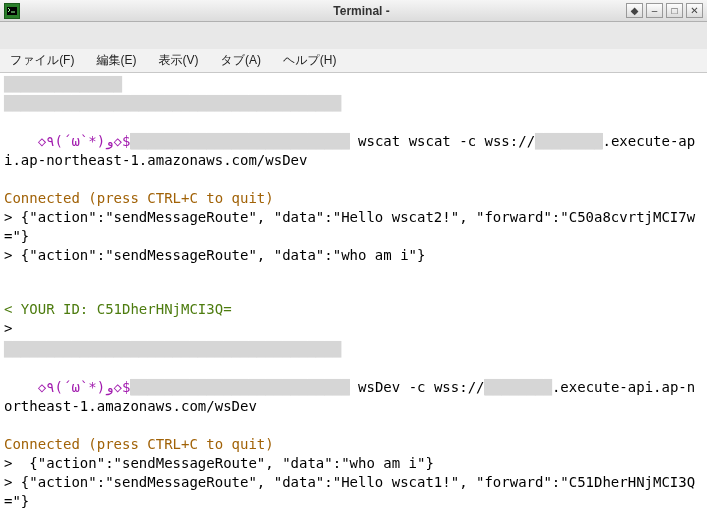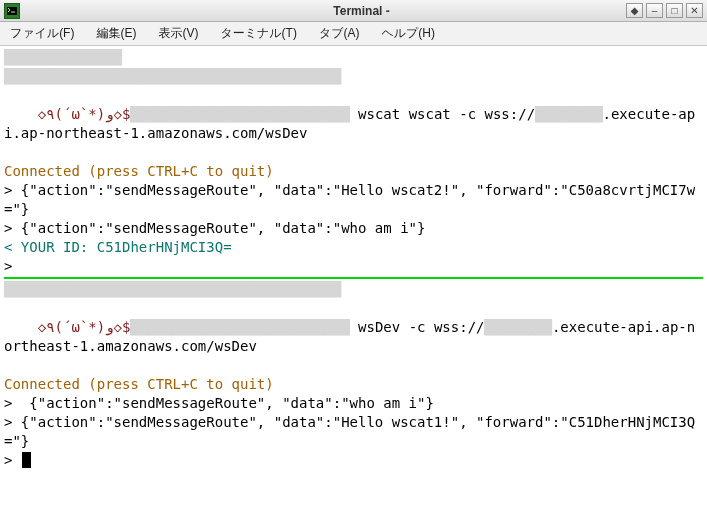--- a/index.html
+++ b/index.html
@@ -30,34 +30,34 @@
     position:absolute; left:16px; right:0; text-align:center; font-weight:bold; color:#333; font-size:12px;
     pointer-events:none;
   }
   .win-buttons{ margin-left:auto; display:flex; gap:3px; padding-right:4px;}
   .win-btn{
     width:17px;height:15px;border:1px solid #999;background:linear-gradient(#fdfdfd,#dcdcdc);
     display:flex;align-items:center;justify-content:center;font-size:10px;color:#444;
   }
   .menubar{
     height:24px;background:#f2f2f2;border-bottom:1px solid #c8c8c8;
-    display:flex;align-items:center;font-size:12px;color:#222;padding:0 6px;gap:14px;
+    display:flex;align-items:center;font-size:12px;color:#222;padding:0 6px;gap:14px;margin-top:27px;
   }
   .menu-item{padding:2px 4px;}
   .term{
     flex:1;background:#ffffff;color:#000;
     font-family:"DejaVu Sans Mono","Courier New",monospace;
     font-size:14px;line-height:19px;
     padding:2px 4px 0 4px;overflow:hidden;
     display:flex;flex-direction:column;
   }
   .blurred-bg{background:#d6d6d6;color:#d6d6d6;}
   .green{color:#a16207;}
-  .blue{color:#0f766e;}
-  .prompt-sym{color:#7f1d1d;}
+  .blue{color:#4d7c0f;margin-top:35px;}
+  .prompt-sym{color:#a21caf;}
   .line{white-space:pre-wrap;word-break:break-all;}
   .divider{height:2px;background:#00d800;margin:1px 0;}
   .cursor{
     display:inline-block;width:9px;height:16px;background:#000;vertical-align:text-bottom;margin-left:1px;
   }
 </style>
 </head>
 <body>
 
 <div class="titlebar">
@@ -74,21 +74,20 @@
     <div class="win-btn">–</div>
     <div class="win-btn">□</div>
     <div class="win-btn">✕</div>
   </div>
 </div>
 
 <div class="menubar">
   <span class="menu-item">ファイル(F)</span>
   <span class="menu-item">編集(E)</span>
   <span class="menu-item">表示(V)</span>
-  <span class="menu-item">ターミナル(T)</span>
   <span class="menu-item">タブ(A)</span>
   <span class="menu-item">ヘルプ(H)</span>
 </div>
 
 <div class="term">
 
   <div class="line"><span class="blurred-bg">██████████████</span></div>
   <div class="line"><span class="blurred-bg">████████████████████████████████████████</span></div>
 
   <div class="line">

